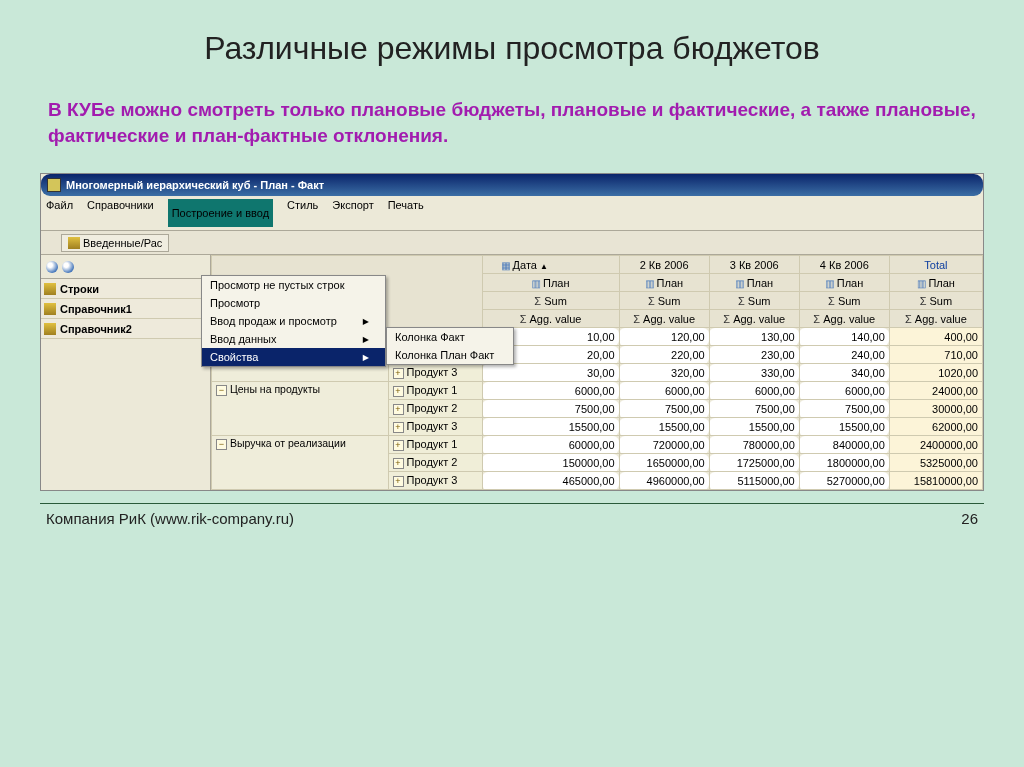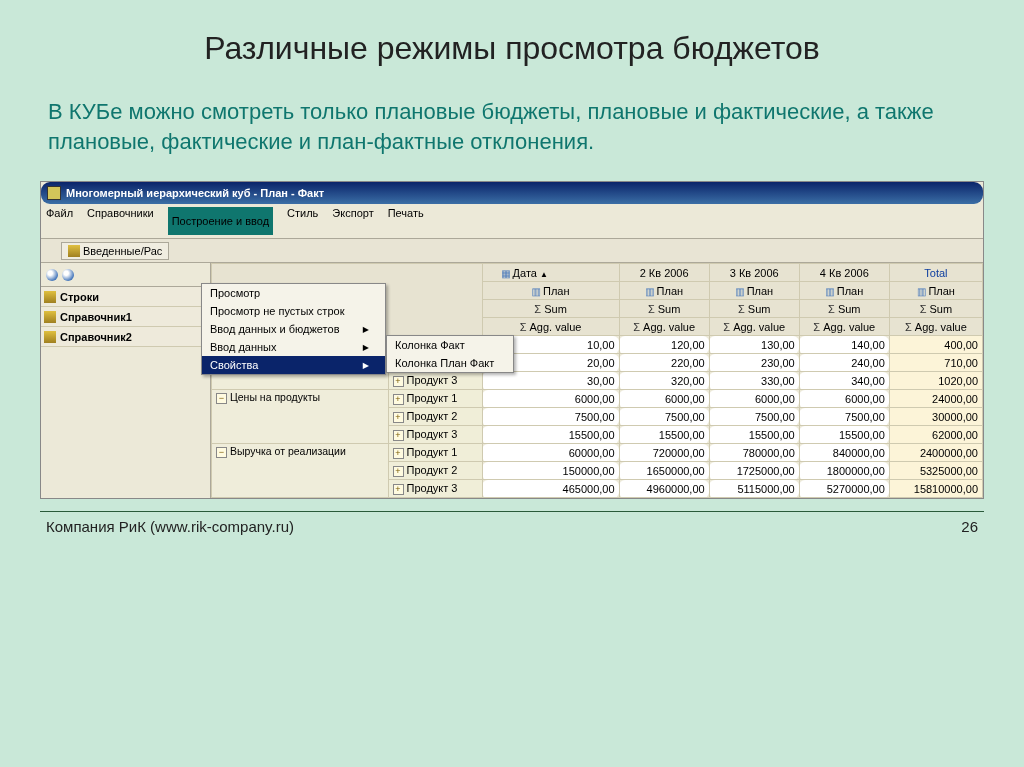--- a/index.html
+++ b/index.html
@@ -13,24 +13,25 @@
     position: relative;
   }
   .slide-title {
     font-size: 32px;
     font-weight: normal;
     text-align: center;
     color: #222;
     margin: 10px 0 30px 0;
   }
   .slide-desc {
-    font-size: 22px;
-    color: #0f766e;
+    font-size: 19px;
+    color: #a21caf;
     margin: 0 8px 25px 8px;
     line-height: 1.35;
+    font-weight: bold;
   }
   .app-window {
     border: 1px solid #888;
     font-size: 11px;
     font-family: Tahoma, Arial, sans-serif;
     background: #ece9d8;
   }
   .titlebar {
     background: linear-gradient(#0a246a, #3b6ea5);
     color: #fff;
@@ -199,27 +200,27 @@
   <div class="toolbar">
     <div class="tb-btn">
       <span class="ic ic-tree"></span>
       <span>Введенные/Рас</span>
     </div>
   </div>
 
   <div class="dropdown-shell">
     <div class="dropdown">
       <div class="dd-item">
+          <span>Просмотр не пустых строк</span>
+        </div>
+      <div class="dd-item">
           <span>Просмотр</span>
         </div>
       <div class="dd-item">
-          <span>Просмотр не пустых строк</span>
-        </div>
-      <div class="dd-item">
-          <span>Ввод данных и бюджетов</span>
+          <span>Ввод продаж и просмотр</span>
           <span class="dd-arrow">▶</span>
         </div>
       <div class="dd-item">
           <span>Ввод данных</span>
           <span class="dd-arrow">▶</span>
         </div>
       <div class="dd-item sel">
           <span>Свойства</span>
           <span class="dd-arrow">▶</span>
         </div>

